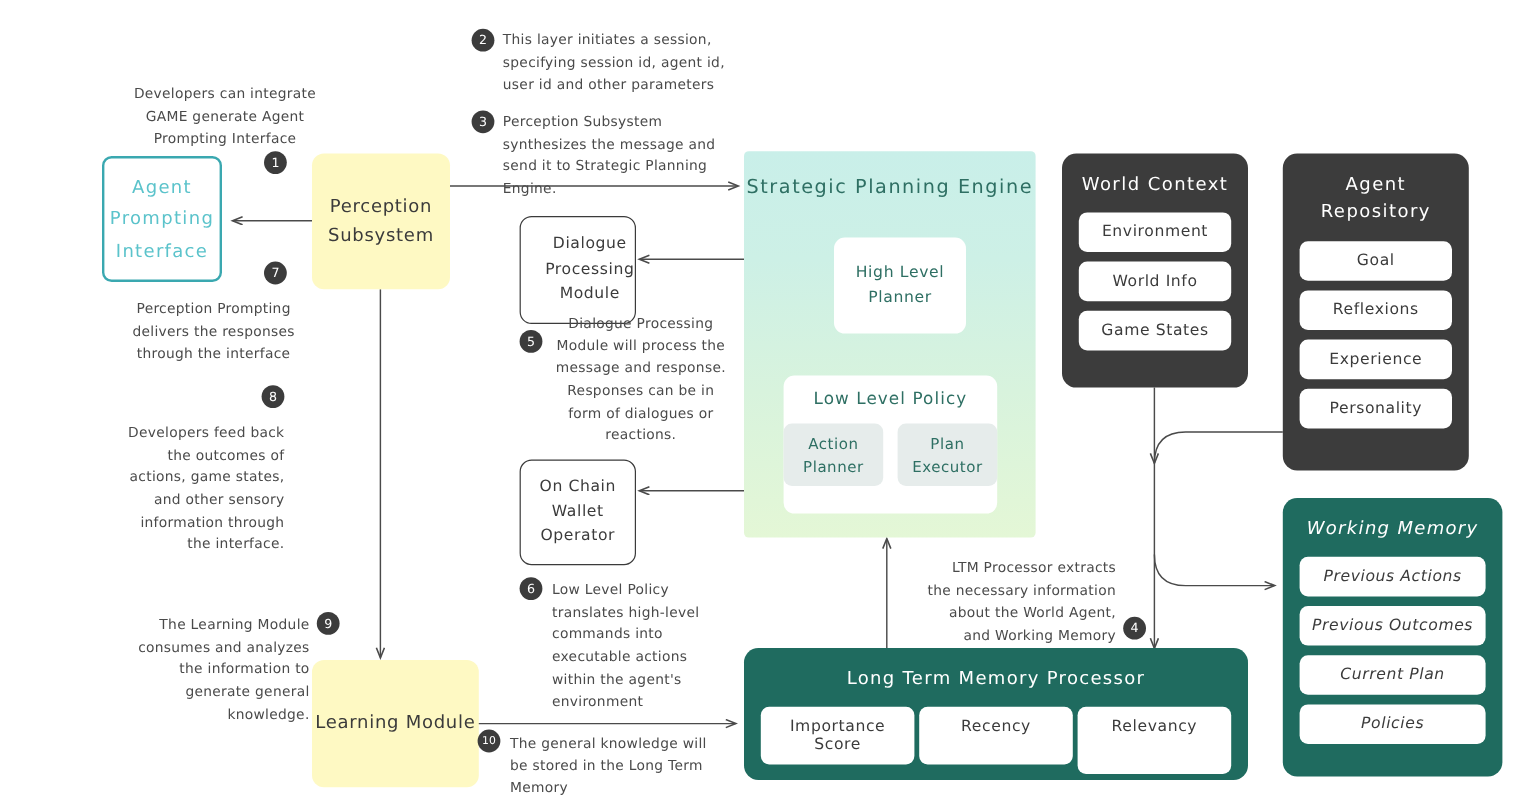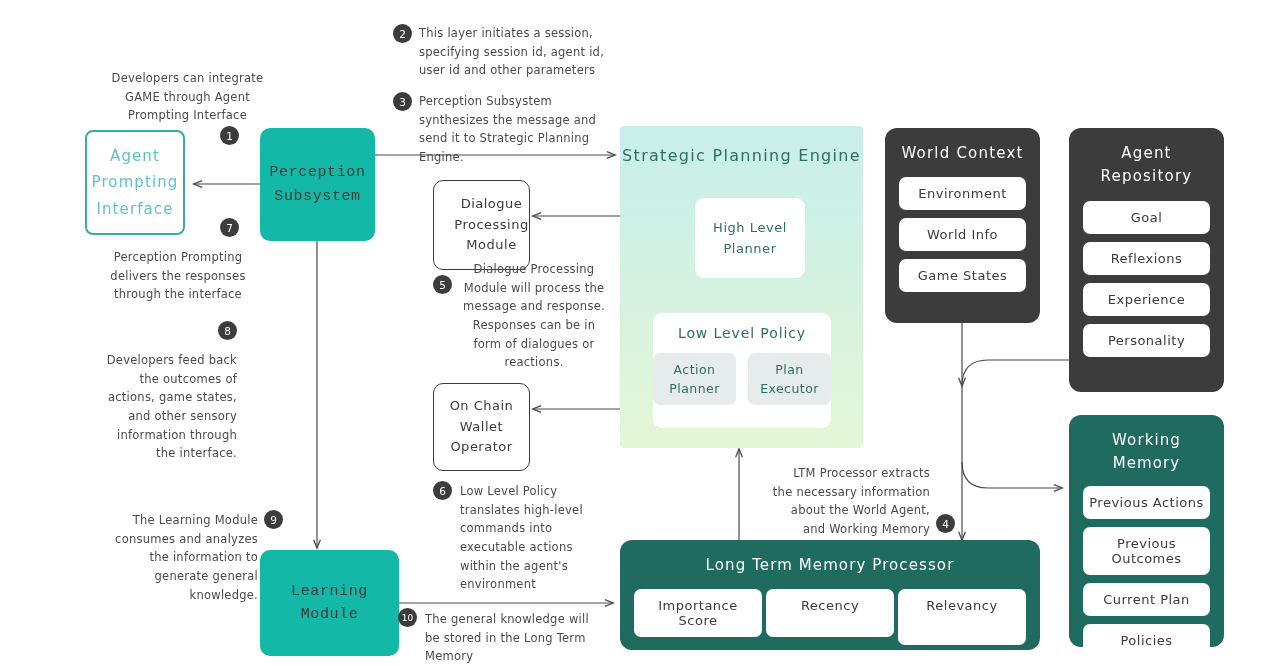--- a/index.html
+++ b/index.html
@@ -9,25 +9,24 @@
     color:#3b3b3b;
     -webkit-font-smoothing:antialiased;
   }
   #stage{position:absolute;left:0;top:0;width:1283px;height:666px;}
   svg#wires{position:absolute;left:0;top:0;width:1283px;height:666px;pointer-events:none;}
 
   .node{position:absolute;box-sizing:border-box;}
 
   
   .grey-box{
-    background:#14b8a6;border-radius:10px;
+    background:#fef9c3;border-radius:10px;
     display:flex;align-items:center;justify-content:center;
     text-align:center;color:#3b3b3b;font-size:15px;line-height:1.55;
     letter-spacing:.6px;
-    font-family:Liberation Mono, monospace;
   }
   .outline-box{
     background:#ffffff;border:1.4px solid #3b3b3b;border-radius:10px;
     display:flex;align-items:center;justify-content:center;
     text-align:center;color:#3b3b3b;font-size:13px;line-height:1.6;
     letter-spacing:.5px;
   }
   .api-box{
     background:#ffffff;border:2.2px solid #3aa8b0;border-radius:8px;
     display:flex;align-items:center;justify-content:center;
@@ -187,38 +186,38 @@
   </div>
 
   <div class="node dark-panel" style="left:1069px;top:128px;width:155px;height:264px;">
     <div class="panel-title">Agent Repository</div>
     <div class="chip">Goal</div>
     <div class="chip">Reflexions</div>
     <div class="chip">Experience</div>
     <div class="chip">Personality</div>
   </div>
 
-  <div class="node teal-panel" style="left:1069px;top:415px;width:155px;height:232px;">
+  <div class="node teal-panel" style="left:1069px;top:415px;width:183px;height:232px;font-style:italic;">
     <div class="panel-title">Working Memory</div>
     <div class="chip">Previous Actions</div>
     <div class="chip">Previous Outcomes</div>
     <div class="chip">Current Plan</div>
     <div class="chip">Policies</div>
   </div>
 
   <div class="node teal-panel" style="left:620px;top:540px;width:420px;height:110px;">
     <div class="panel-title">Long Term Memory Processor</div>
     <div style="display:flex;gap:4px;width:100%;">
       <div class="chip">Importance Score</div>
       <div class="chip">Recency</div>
       <div class="chip">Relevancy</div>
     </div>
   </div>
 
-  <div class="note center" style="left:95px;top:69px;width:185px;">Developers can integrate GAME through Agent Prompting Interface</div>
+  <div class="note center" style="left:95px;top:69px;width:185px;">Developers can integrate GAME generate Agent Prompting Interface</div>
   <div class="badge" style="left:220px;top:126px;">1</div>
 
   <div class="note left" style="left:419px;top:24px;width:190px;">This layer initiates a session, specifying session id, agent id, user id and other parameters</div>
   <div class="badge" style="left:393px;top:24px;">2</div>
 
   <div class="note left" style="left:419px;top:92px;width:192px;">Perception Subsystem synthesizes the message and send it to Strategic Planning Engine.</div>
   <div class="badge" style="left:393px;top:92px;">3</div>
 
   <div class="note right" style="left:770px;top:464px;width:160px;">LTM Processor extracts the necessary information about the World Agent, and Working Memory</div>
   <div class="badge" style="left:936px;top:514px;">4</div>

